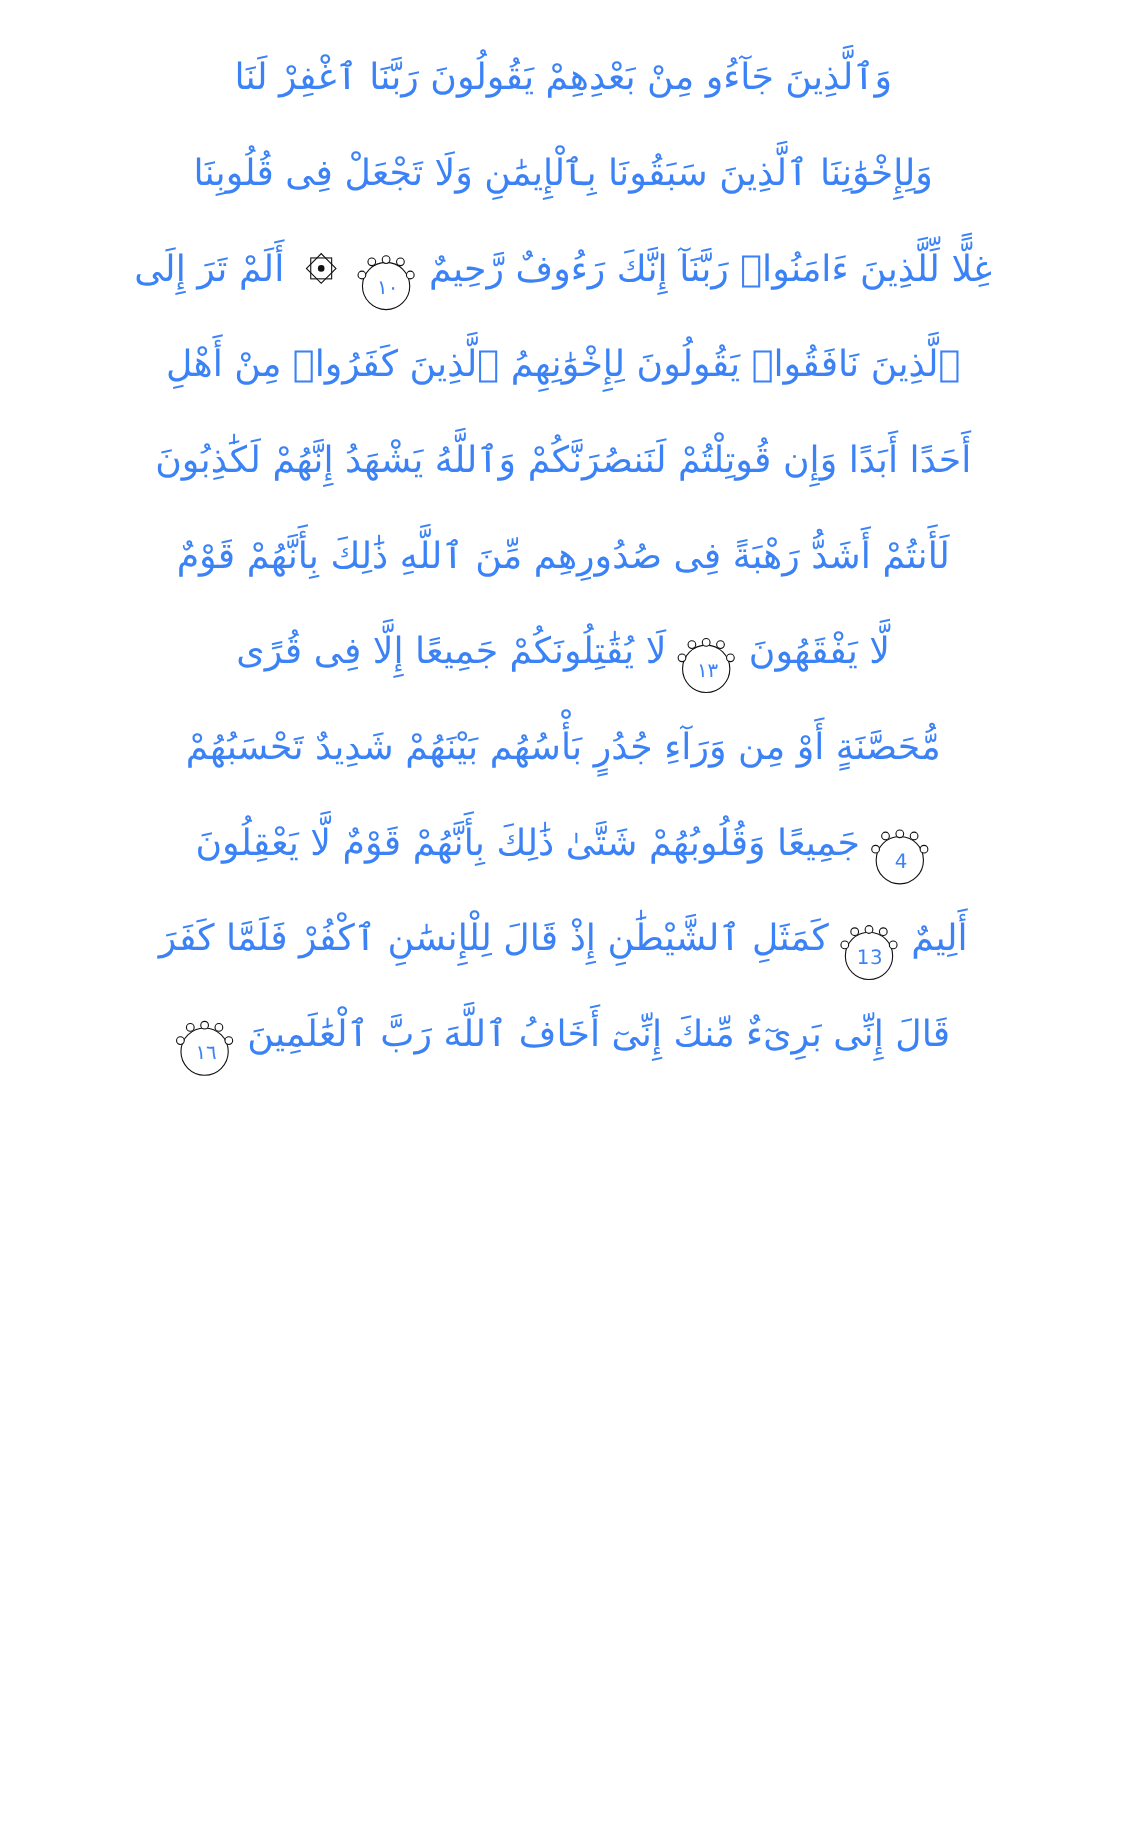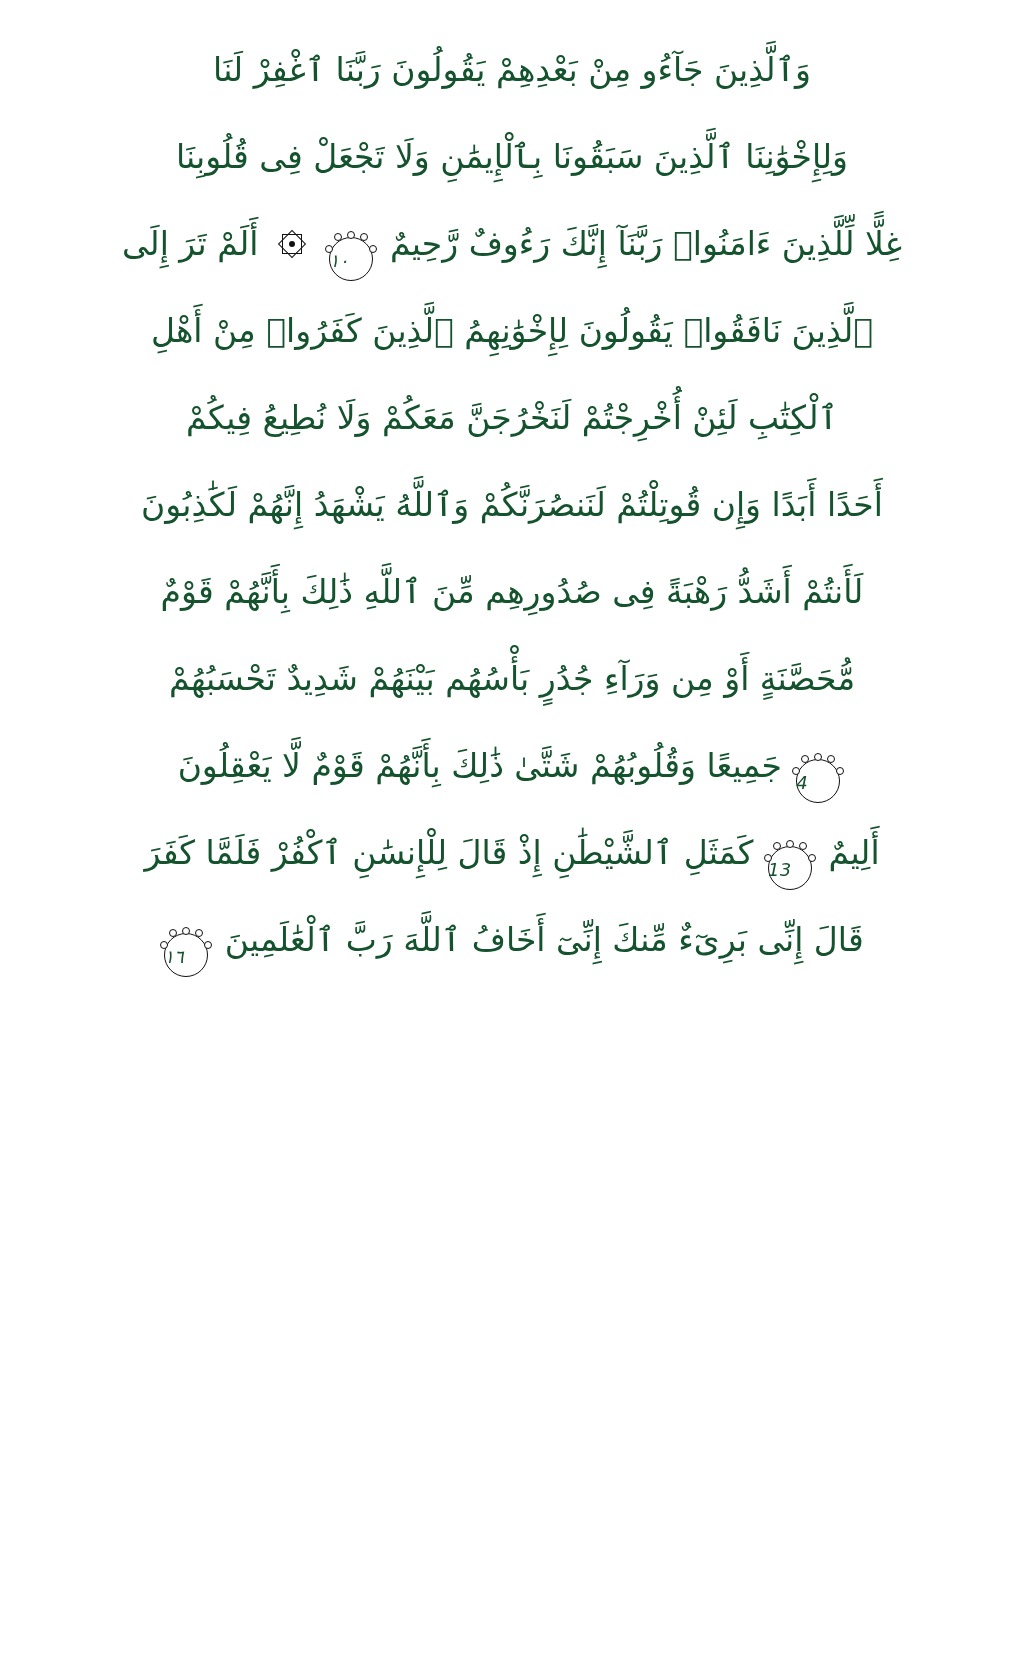--- a/index.html
+++ b/index.html
@@ -23,42 +23,41 @@
     padding: 26px 40px 20px 40px;
   }
   .mushaf-text {
     direction: rtl;
     unicode-bidi: isolate;
     text-align: center;
     font-family: "DejaVu Sans", sans-serif;
     font-size: 33px;
     line-height: 87px;
     letter-spacing: 0.5px;
-    color: #14532d;
+    color: #3b82f6;
     font-weight: 400;
   }
   .line {
     display: block;
     white-space: nowrap;
     text-align: center;
     height: 87px;
     overflow: visible;
   }
   .ayah-mark {
     display: inline-block;
     position: relative;
     width: 46px;
     height: 46px;
     vertical-align: -12px;
     margin: 0 4px;
     line-height: 46px;
-    text-align: left;
+    text-align: center;
     font-size: 19px;
     direction: rtl;
-    font-style: italic;
   }
   .ayah-mark .ring {
     position: absolute;
     left: 0;
     top: 0;
     width: 44px;
     height: 44px;
     border: 1.6px solid #111;
     border-radius: 50%;
     box-sizing: border-box;
@@ -150,34 +149,46 @@
       <span class="rub-mark">
         <span class="r1"></span><span class="r2"></span><span class="dot"></span>
       </span>
       <span>أَلَمْ تَرَ إِلَى</span>
     </div>
 
     <div class="line">
       <span>ٱلَّذِينَ نَافَقُوا۟ يَقُولُونَ لِإِخْوَٰنِهِمُ ٱلَّذِينَ كَفَرُوا۟ مِنْ أَهْلِ</span>
     </div>
 
-    <div class="line">
-      <span>ٱلْكِتَٰبِ لَئِنْ أُخْرِجْتُمْ لَنَخْرُجَنَّ مَعَكُمْ وَلَا نُطِيعُ فِيكُمْ</span>
-    </div>
 
     <div class="line">
       <span>أَحَدًا أَبَدًا وَإِن قُوتِلْتُمْ لَنَنصُرَنَّكُمْ وَٱللَّهُ يَشْهَدُ إِنَّهُمْ لَكَٰذِبُونَ</span>
     </div>
 
 
 
     <div class="line">
       <span>لَأَنتُمْ أَشَدُّ رَهْبَةً فِى صُدُورِهِم مِّنَ ٱللَّهِ ذَٰلِكَ بِأَنَّهُمْ قَوْمٌ</span>
     </div>
 
+    <div class="line">
+      <span>لَّا يَفْقَهُونَ</span>
+      <span class="ayah-mark">
+        <span class="ring"></span>
+        <span class="petals">
+            <i></i>
+            <i></i>
+            <i></i>
+            <i></i>
+            <i></i>
+          </span>
+        <span class="num">١٣</span>
+      </span>
+      <span>لَا يُقَٰتِلُونَكُمْ جَمِيعًا إِلَّا فِى قُرًى</span>
+    </div>
 
     <div class="line">
       <span>مُّحَصَّنَةٍ أَوْ مِن وَرَآءِ جُدُرٍ بَأْسُهُم بَيْنَهُمْ شَدِيدٌ تَحْسَبُهُمْ</span>
     </div>
 
     <div class="line">
       <span class="ayah-mark">
         <span class="ring"></span>
         <span class="petals">
             <i></i>

